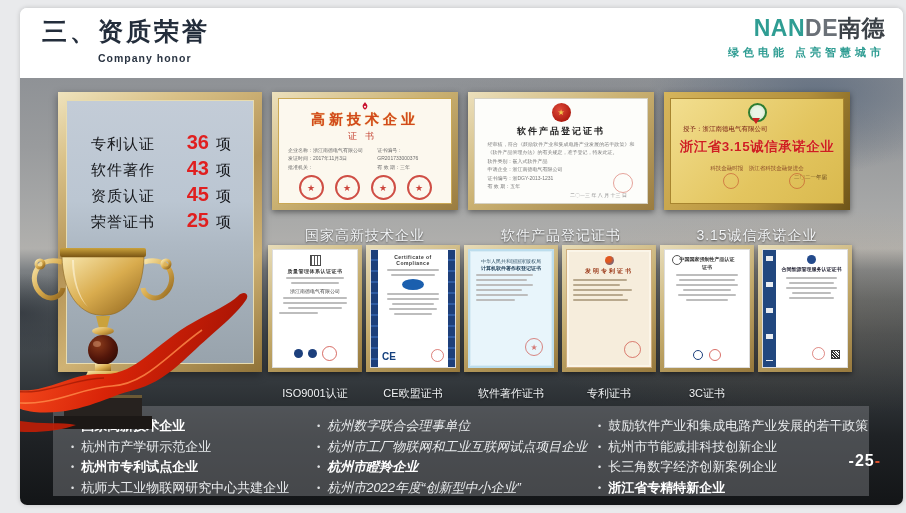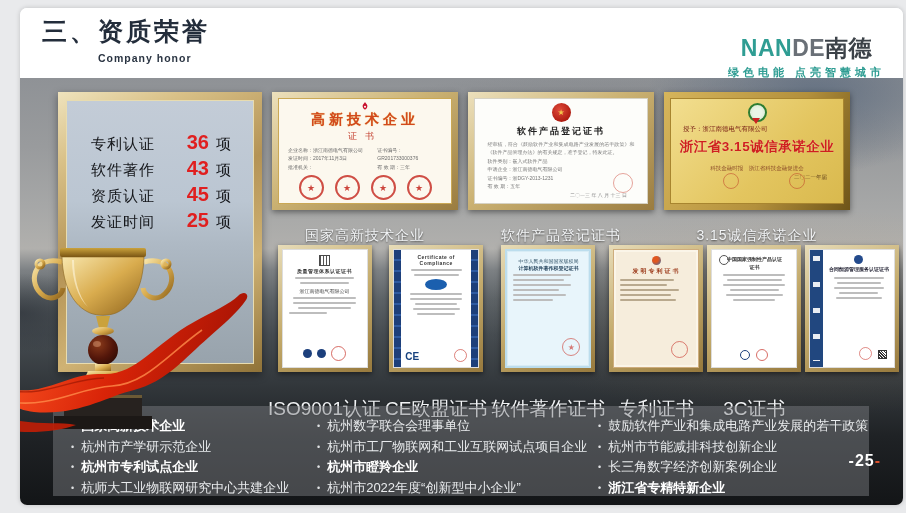--- a/index.html
+++ b/index.html
@@ -3,21 +3,21 @@
 <meta charset="utf-8">
 <style>
   html,body{margin:0;padding:0;}
   body{width:906px;height:513px;background:#e9eaec;font-family:"Liberation Sans","DejaVu Sans",sans-serif;position:relative;overflow:hidden;}
   .slide{position:absolute;left:20px;top:8px;width:883px;height:497px;border-radius:7px;overflow:hidden;background:#fff;box-shadow:0 0 5px rgba(0,0,0,.18);}
 
   
   .header{position:absolute;top:0;left:0;right:0;height:70px;background:#ffffff;z-index:5;}
   .hd-title{position:absolute;left:22px;top:7px;font-size:25px;font-weight:bold;color:#232d3b;letter-spacing:3px;}
   .hd-sub{position:absolute;left:78px;top:44px;font-size:10.5px;font-weight:bold;color:#2a3442;letter-spacing:1px;}
-  .logo{position:absolute;right:18px;top:9px;text-align:center;margin-top:20px;}
+  .logo{position:absolute;right:18px;top:9px;text-align:right;}
   .logo-line{font-size:23px;font-weight:800;letter-spacing:0.5px;line-height:1;}
   .lg-teal{color:#2f9d93;} .lg-gray{color:#6a7077;} .lg-cn{color:#3c4248;font-weight:bold;}
   .logo-tag{margin-top:5px;font-size:11px;font-weight:bold;color:#2f9d93;letter-spacing:4px;}
 
   
   .photo{position:absolute;top:70px;left:0;right:0;bottom:0;
     background:
       radial-gradient(ellipse 240px 110px at 90% 4%, rgba(58,80,110,.50), transparent 70%),
       radial-gradient(ellipse 420px 90px at 66% 14%, rgba(72,74,80,.32), transparent 72%),
       radial-gradient(ellipse 460px 150px at 88% 55%, rgba(185,145,95,.16), transparent 70%),
@@ -35,21 +35,21 @@
   .stat-value{color:#e01f1f;font-size:20px;font-weight:bold;width:36px;text-align:right;}
   .stat-unit{margin-left:7px;}
 
   .trophy{position:absolute;left:-4px;top:162px;width:235px;height:205px;z-index:3;}
 
   
   .certs-row1{position:absolute;left:252px;top:14px;display:flex;gap:10px;}
   .certs-row2{position:absolute;left:248px;top:167px;display:flex;gap:4px;}
   .cert-col{display:flex;flex-direction:column;align-items:center;gap:8px;}
   .cert-caption{margin-top:9px;color:#f2f4f6;font-size:14px;letter-spacing:1px;text-shadow:0 1px 2px rgba(0,0,0,.6);}
-  .cert-caption.sm{font-size:19px;margin-top:16px;letter-spacing:0;}
+  .cert-caption.sm{font-size:11px;margin-top:6px;letter-spacing:0;}
   .cert-lg{width:186px;height:118px;box-sizing:border-box;padding:6px;
     background:linear-gradient(145deg,#ece0bc,#cbb273 45%,#9a7c40);box-shadow:0 2px 6px rgba(0,0,0,.45);}
   .cert-sm{width:94px;height:127px;box-sizing:border-box;padding:4px;
     background:linear-gradient(150deg,#e7dcb8,#c4ab6c 50%,#97793d);box-shadow:0 2px 5px rgba(0,0,0,.5);}
   .ci{width:100%;height:100%;box-sizing:border-box;position:relative;overflow:hidden;}
 
   
   .certA{background:#fcf8ee;border:1px solid #caa855;display:flex;flex-direction:column;align-items:center;padding:3px 4px;}
   .certA-title{font-size:14px;font-weight:bold;color:#d2491e;letter-spacing:4px;text-shadow:0 0 1px #e8b34c;}
   .certA-sub{font-size:9px;color:#c23b2a;letter-spacing:8px;margin-top:1px;}
@@ -125,21 +125,21 @@
   .emc-in{margin:5px 4px 0 17px;}
   .emc-logo{width:9px;height:9px;border-radius:50%;background:#234a8c;margin:0 auto 2px;}
   .emc-t{font-size:5px;font-weight:bold;color:#223;text-align:center;line-height:1.5;}
   .emc-qr{position:absolute;right:7px;bottom:8px;width:7px;height:7px;background:repeating-linear-gradient(45deg,#333 0 1px,transparent 1px 2px);border:1px solid #333;}
   .emc-stamp{position:absolute;right:22px;bottom:7px;width:11px;height:11px;border:1.2px solid rgba(199,48,39,.55);border-radius:50%;}
 
   
   .honors{position:absolute;left:33px;top:328px;width:816px;height:90px;background:rgba(125,128,132,.47);display:flex;box-sizing:border-box;padding-top:10px;z-index:2;}
   .hcol{font-size:13px;color:#e9ebed;}
   .hcol1{width:252px;padding-left:18px;box-sizing:border-box;}
-  .hcol2{width:281px;padding-left:12px;box-sizing:border-box;}
+  .hcol2{width:281px;padding-left:12px;box-sizing:border-box;font-style:italic;}
   .hcol3{padding-left:12px;box-sizing:border-box;}
   .hn{line-height:19.5px;white-space:nowrap;}
   .hn::before{content:"•";font-size:9px;margin-right:7px;color:#dfe1e3;vertical-align:1px;}
   .hn.b{font-weight:bold;color:#fff;}
 
   .pageno{position:absolute;right:22px;top:374px;font-size:16px;font-weight:bold;color:#fff;z-index:4;letter-spacing:1px;}
   .pageno .suffix{color:#d94f2b;}
 </style>
 </head>
 <body>
@@ -170,21 +170,21 @@
           <span class="stat-label">软件著作</span>
           <span class="stat-value">43</span>
           <span class="stat-unit">项</span>
         </div>
         <div class="stat-row">
           <span class="stat-label">资质认证</span>
           <span class="stat-value">45</span>
           <span class="stat-unit">项</span>
         </div>
         <div class="stat-row">
-          <span class="stat-label">发证时间</span>
+          <span class="stat-label">荣誉证书</span>
           <span class="stat-value">25</span>
           <span class="stat-unit">项</span>
         </div>
       </div>
     </div>
 
     <svg class="trophy" viewBox="0 0 235 205">
       <defs>
         <linearGradient id="g1" x1="0" y1="0" x2="1" y2="1">
           <stop offset="0" stop-color="#f8e7ae"></stop>

